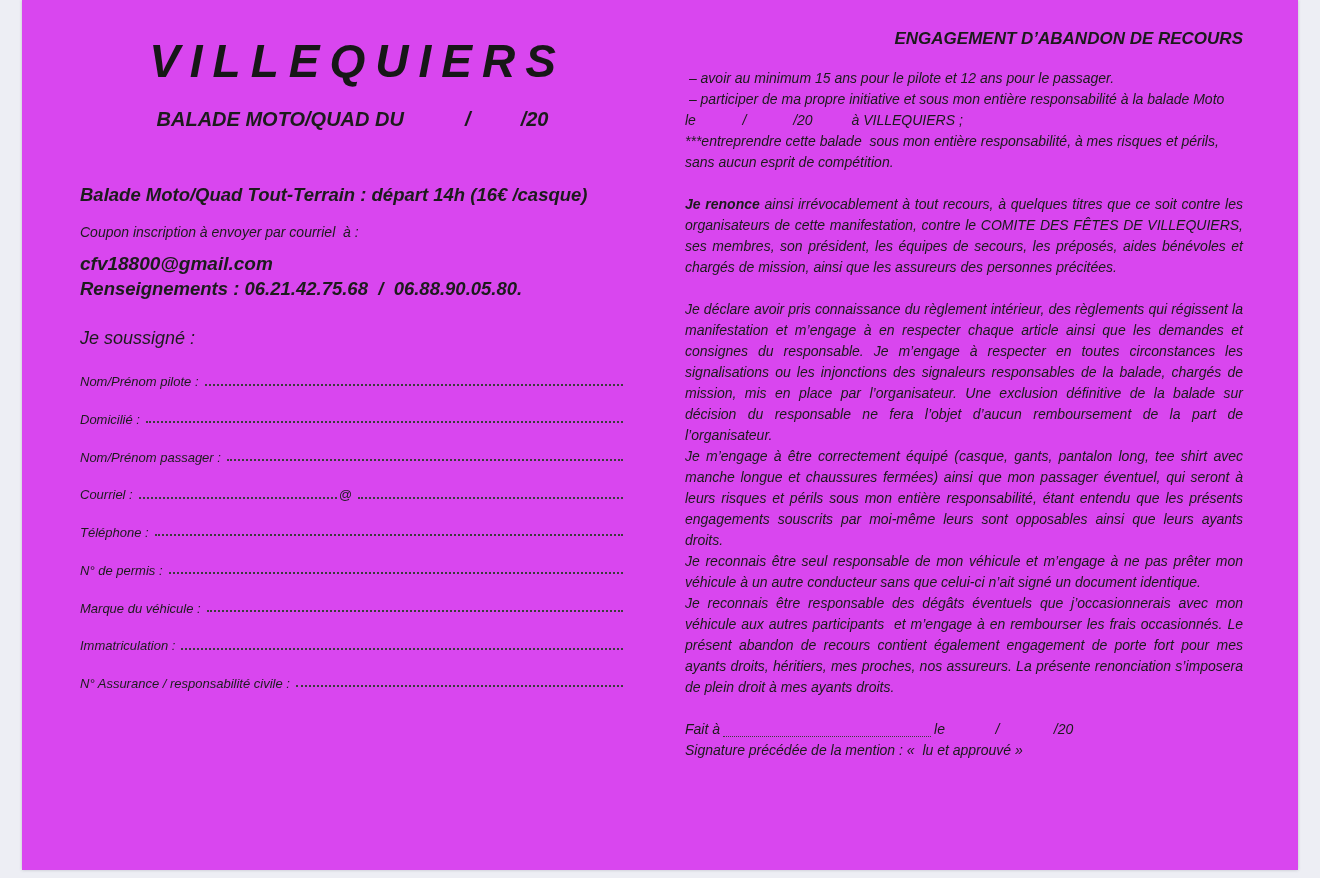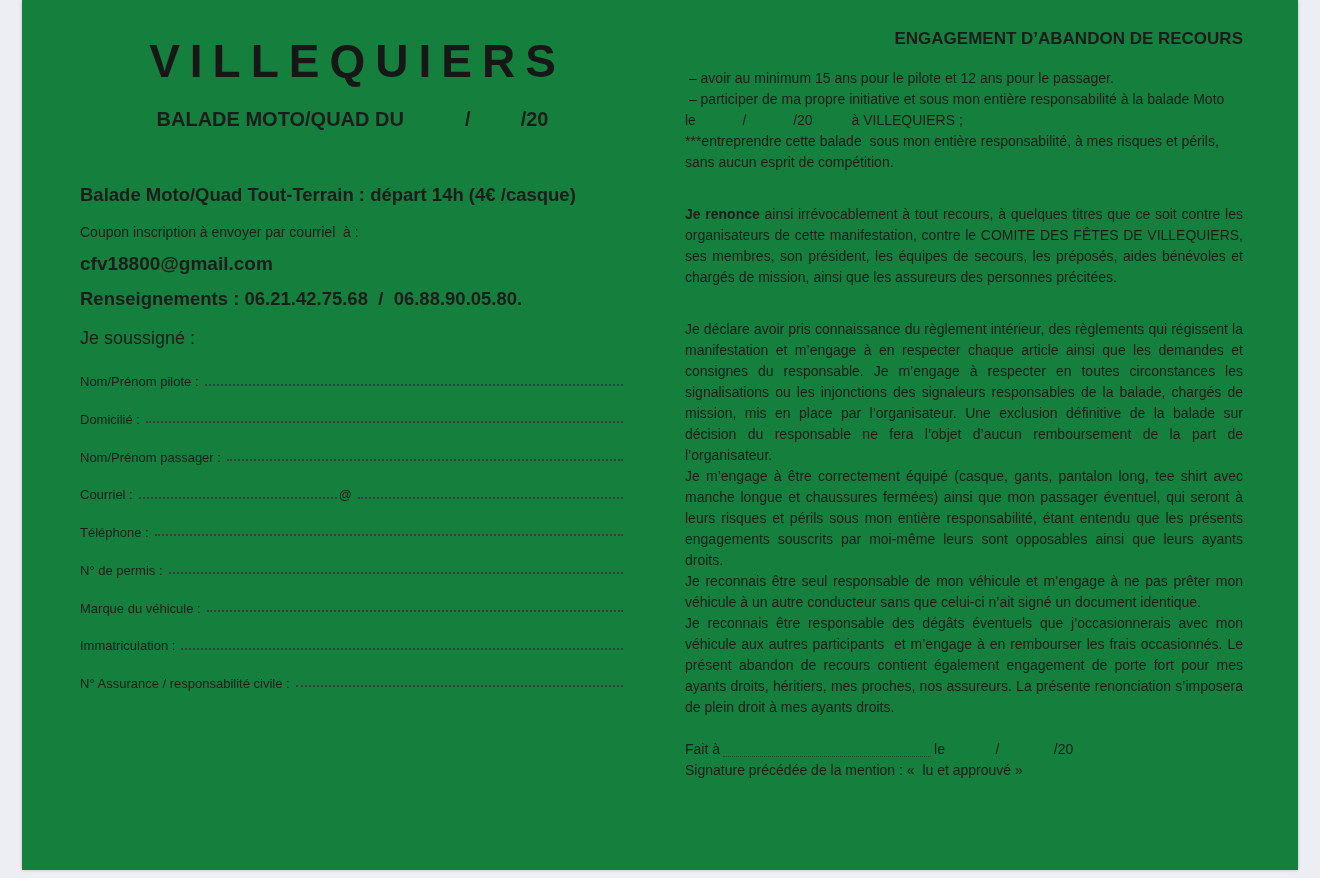--- a/index.html
+++ b/index.html
@@ -14,22 +14,23 @@
     font-family: "Liberation Sans", sans-serif;
     color: #1c1c1c;
     overflow: hidden;
   }
   .page {
     position: absolute;
     left: 22px;
     right: 22px;
     top: 0;
     bottom: 8px;
-    background: #15803d;
+    background: #d946ef;
     box-shadow: 0 0 3px rgba(70,70,90,0.28);
+    font-style: italic;
   }
 
   
   .left-col {
     position: absolute;
     left: 58px;
     top: 0;
     width: 545px;
     height: 100%;
   }
@@ -74,21 +75,21 @@
   .email-line {
     position: absolute;
     top: 253px;
     left: 0;
     font-size: 19px;
     font-weight: 700;
     white-space: nowrap;
   }
   .info-line {
     position: absolute;
-    top: 288px;
+    top: 278px;
     left: 0;
     font-size: 18.5px;
     font-weight: 700;
     white-space: nowrap;
   }
   .soussigne-line {
     position: absolute;
     top: 328px;
     left: 0;
     font-size: 18px;
@@ -130,42 +131,42 @@
   .waiver-title {
     text-align: right;
     font-size: 17px;
     font-weight: 700;
     margin-bottom: 19px;
     white-space: nowrap;
   }
   .bold { font-weight: 700; }
   .rline { text-align: left; }
   .rpara { text-align: justify; margin: 0; }
-  .gap-top { margin-top: 31px; }
+  .gap-top { margin-top: 21px; }
   .fait-row {
     display: flex;
     align-items: flex-end;
     margin-top: 21px;
   }
   .fait-dots {
     flex: 0 0 208px;
     border-bottom: 1.5px dotted #3c3c3c;
     margin: 0 3px 3px 3px;
   }
   .fait-text { white-space: nowrap; }
 </style>
 </head>
 <body>
 
 <div class="page">
 
   <div class="left-col">
     <div class="doc-title">VILLEQUIERS</div>
     <div class="subtitle">BALADE MOTO/QUAD DU&nbsp;&nbsp;&nbsp;&nbsp;&nbsp;&nbsp;&nbsp;&nbsp;&nbsp;&nbsp;&nbsp;/&nbsp;&nbsp;&nbsp;&nbsp;&nbsp;&nbsp;&nbsp;&nbsp;&nbsp;/20</div>
-    <div class="depart-line">Balade Moto/Quad Tout-Terrain : départ 14h (4€ /casque)</div>
+    <div class="depart-line">Balade Moto/Quad Tout-Terrain : départ 14h (16€ /casque)</div>
     <div class="coupon-line">Coupon inscription à envoyer par courriel &nbsp;à :</div>
     <div class="email-line">cfv18800@gmail.com</div>
     <div class="info-line">Renseignements : 06.21.42.75.68 &nbsp;/ &nbsp;06.88.90.05.80.</div>
     <div class="soussigne-line">Je soussigné :</div>
 
     <div class="fields">
       <div class="field-row">
         <span class="field-label">Nom/Prénom pilote :</span>
         <span class="dots"></span>
       </div>

